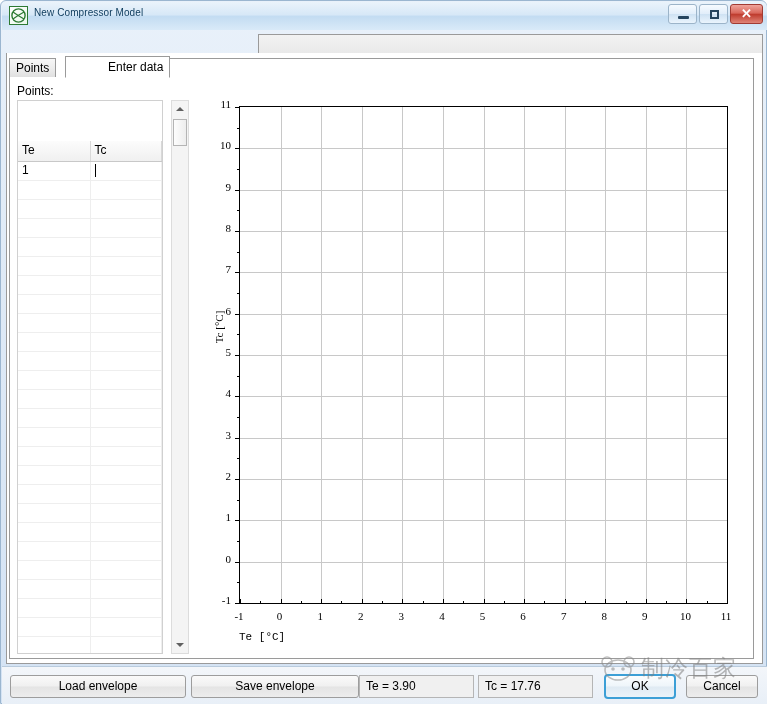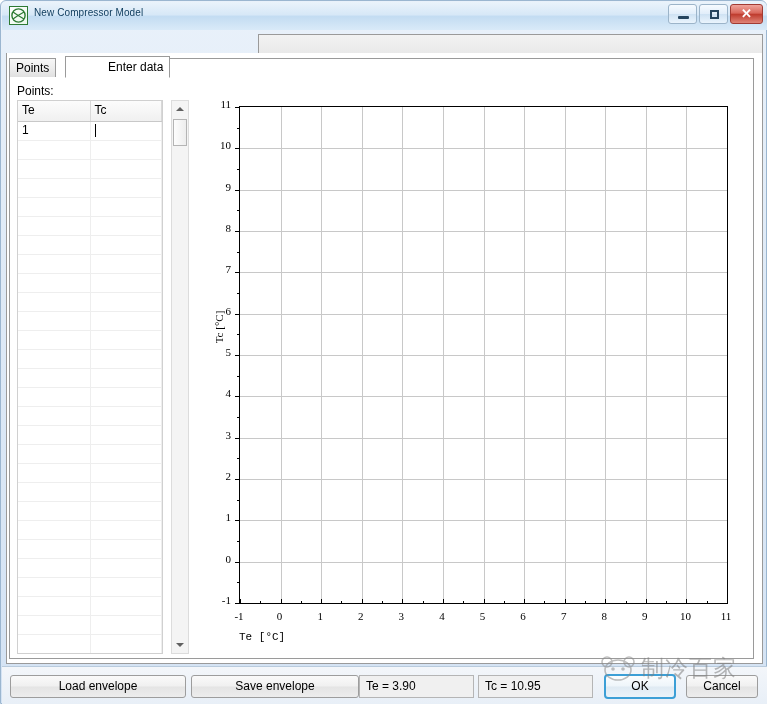--- a/index.html
+++ b/index.html
@@ -164,20 +164,21 @@
     width: 146px; height: 554px;
     background: #ffffff;
     border: 1px solid #d0d0d0;
     box-sizing: border-box;
     overflow: hidden;
   }
   #grid-header {
     display: flex; height: 20px;
     background: linear-gradient(to bottom,#fcfcfc 0%,#f0f0f0 100%);
     border-bottom: 1px solid #c8c8c8;
+    margin-top: 40px;
   }
   #grid-header .hcell {
     font-size: 12px; color: #000;
     padding: 2px 0 0 4px;
     box-sizing: border-box;
     border-right: 1px solid #d8d8d8;
   }
   .col-te { width: 73px; }
   .col-tc { width: 72px; }
   .grow {
@@ -625,21 +626,21 @@
       <div class="ylab" style="left: 2px; top: 139px;">8</div>
       <div class="ylab" style="left: 2px; top: 97.6667px;">9</div>
       <div class="ylab" style="left: 2px; top: 56.3333px;">10</div>
       <div class="ylab" style="left: 2px; top: 15px;">11</div>
     </div>
 
   <div id="bottombar">
     <div class="btn" id="btn-save">Save envelope</div>
     <div class="btn" id="btn-load">Load envelope</div>
     <div class="readout" id="readout-te">Te = 3.90</div>
-    <div class="readout" id="readout-tc">Tc = 10.95</div>
+    <div class="readout" id="readout-tc">Tc = 17.76</div>
     <div class="btn" id="btn-ok">OK</div>
     <div class="btn" id="btn-cancel">Cancel</div>
   </div>
 
   <div id="watermark">
     <svg id="wm-icon" width="42" height="28" viewBox="0 0 42 28">
       <ellipse cx="21" cy="15" rx="13" ry="10" fill="none" stroke="#8a8a8a" stroke-width="1.6"></ellipse>
       <circle cx="10" cy="7" r="5" fill="none" stroke="#8a8a8a" stroke-width="1.6"></circle>
       <circle cx="32" cy="7" r="5" fill="none" stroke="#8a8a8a" stroke-width="1.6"></circle>
       <circle cx="16" cy="14" r="1.8" fill="#8a8a8a"></circle>

